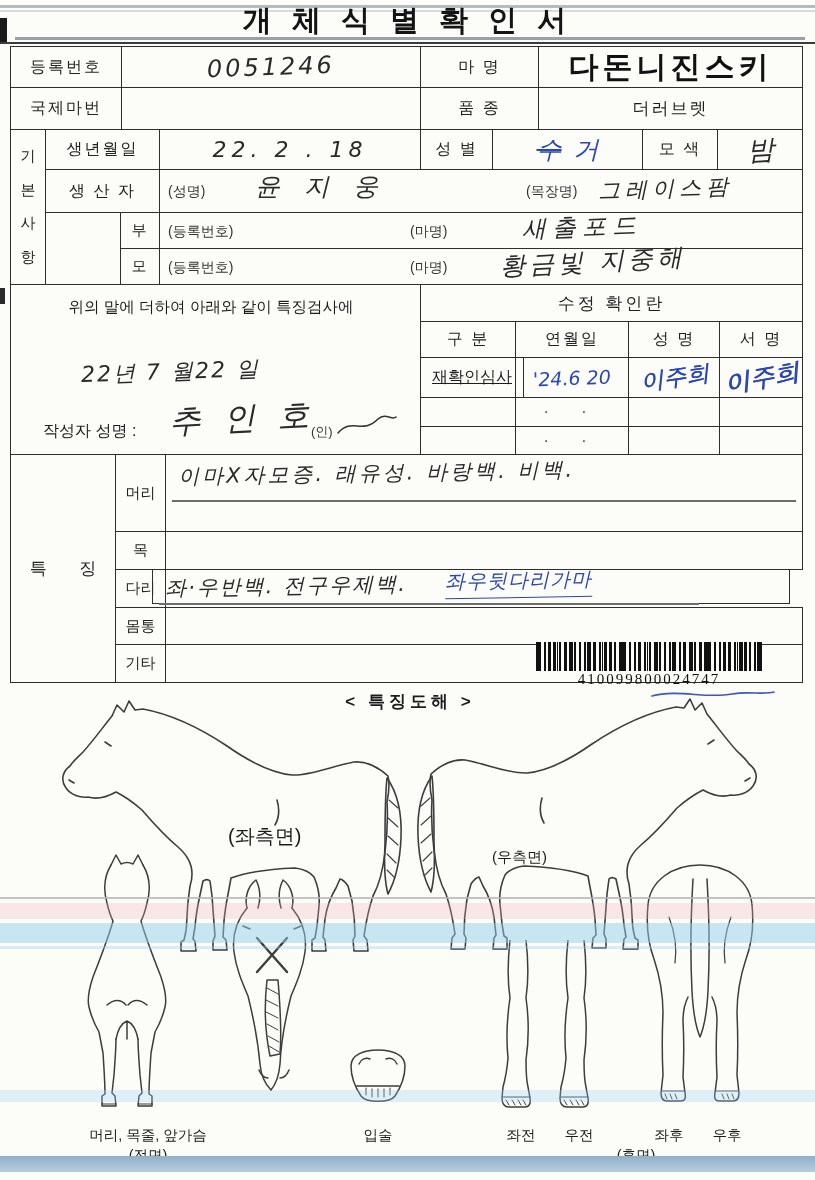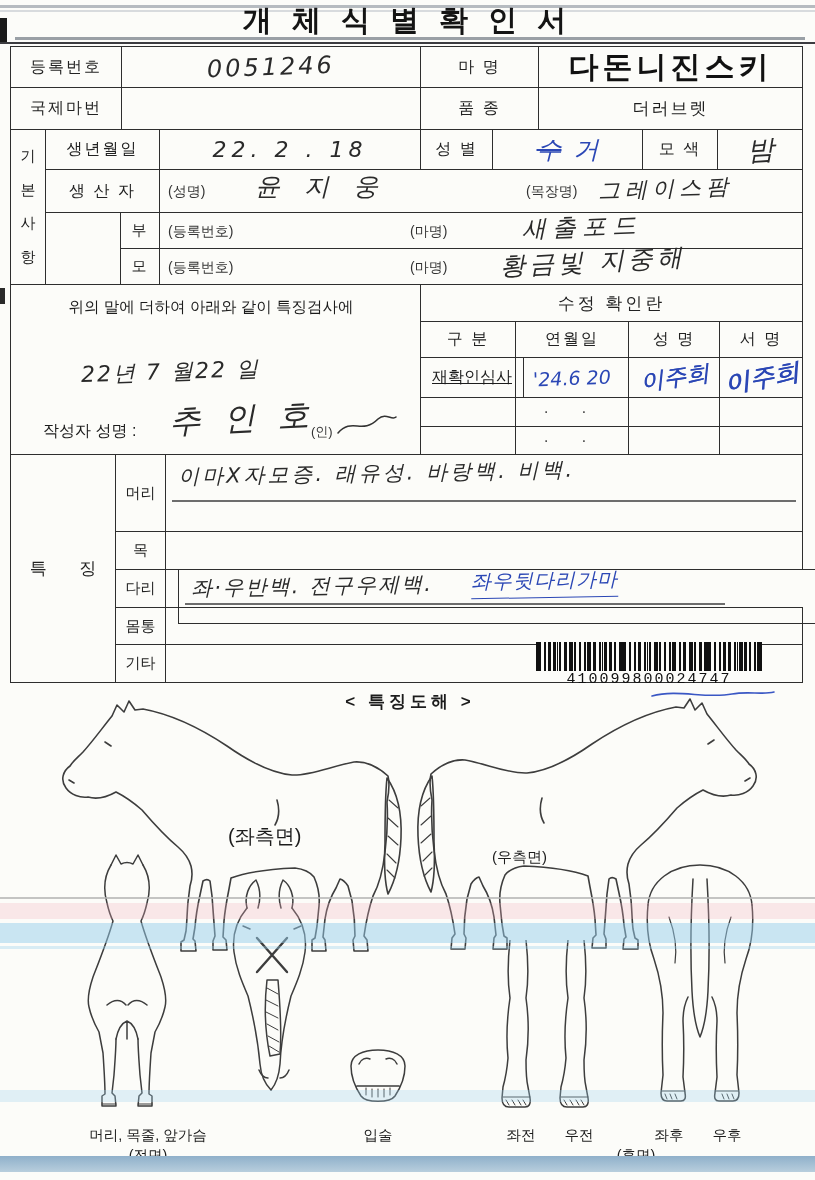--- a/index.html
+++ b/index.html
@@ -14,21 +14,21 @@
   .hwb{color:#2b47b5;}
   .paren{font-size:14px;color:#333;letter-spacing:0px;}
   .vlabel{display:flex;flex-direction:column;align-items:center;justify-content:space-around;font-size:15px;padding:10px 0;}
   .stamp{font-weight:bold;font-size:30px;letter-spacing:4px;color:#111;}
   .dots{font-size:16px;color:#444;letter-spacing:14px;}
   .barcode{border-left:3px solid #101010;border-right:3px solid #101010;
     background:
       repeating-linear-gradient(90deg,#101010 0 2px,transparent 2px 5px),
       repeating-linear-gradient(90deg,#101010 0 1px,transparent 1px 9px),
       repeating-linear-gradient(90deg,transparent 0 14px,#101010 14px 17px);}
-  .mono{font-family:Liberation Mono, monospace;}
+  .mono{font-family:Liberation Serif, serif;}
   svg{display:block;}
   .ruling{position:absolute;background:#6d6d6d;height:1.5px;}
 </style>
 </head>
 <body>
 
 <div class="page">
 
   <div class="abs" style="left:0;top:5px;width:815px;height:3px;background:#b6bbc0;"></div>
   <div class="abs" style="left:0;top:10px;width:815px;height:2px;background:#d8dbde;"></div>
@@ -135,21 +135,21 @@
 
   <div class="cell lbl" style="left:10px;top:454px;width:106px;height:229px;font-size:17px;letter-spacing:14px;padding-left:14px;">특  징</div>
   <div class="cell lbl" style="left:115px;top:454px;width:51px;height:78px;font-size:15px;letter-spacing:0;">머리</div>
   <div class="cell" style="left:165px;top:454px;width:638px;height:78px;">
     <span class="abs hw" style="left:12px;top:4px;font-size:21px;letter-spacing:3px;transform:rotate(-1deg);">이마X자모증. 래유성. 바랑백. 비백.</span>
     <div class="ruling" style="left:6px;top:45px;width:624px;"></div>
   </div>
   <div class="cell lbl" style="left:115px;top:531px;width:51px;height:39px;font-size:15px;letter-spacing:0;">목</div>
   <div class="cell" style="left:165px;top:531px;width:638px;height:39px;"></div>
   <div class="cell lbl" style="left:115px;top:569px;width:51px;height:39px;font-size:15px;letter-spacing:0;">다리</div>
-  <div class="cell" style="left:178px;top:569px;width:638px;height:55px;">
+  <div class="cell" style="left:152px;top:569px;width:638px;height:35px;">
     <span class="abs hw" style="left:12px;top:2px;font-size:21px;letter-spacing:2px;transform:rotate(-1deg);">좌·우반백.   전구우제백.</span>
     <span class="abs hw hwb" style="left:292px;top:-3px;font-size:20px;letter-spacing:1px;transform:rotate(-1deg);border-bottom:1.5px solid #2b47b5;padding-bottom:3px;">좌우뒷다리가마</span>
     <div class="ruling" style="left:6px;top:33px;width:540px;"></div>
   </div>
   <div class="cell lbl" style="left:115px;top:607px;width:51px;height:38px;font-size:15px;letter-spacing:0;">몸통</div>
   <div class="cell" style="left:165px;top:607px;width:638px;height:38px;"></div>
   <div class="cell lbl" style="left:115px;top:644px;width:51px;height:39px;font-size:15px;letter-spacing:0;">기타</div>
   <div class="cell" style="left:165px;top:644px;width:638px;height:39px;"></div>
 
   <div class="abs barcode" style="left:536px;top:642px;width:226px;height:29px;background-color:#fcfcf9;"></div>

